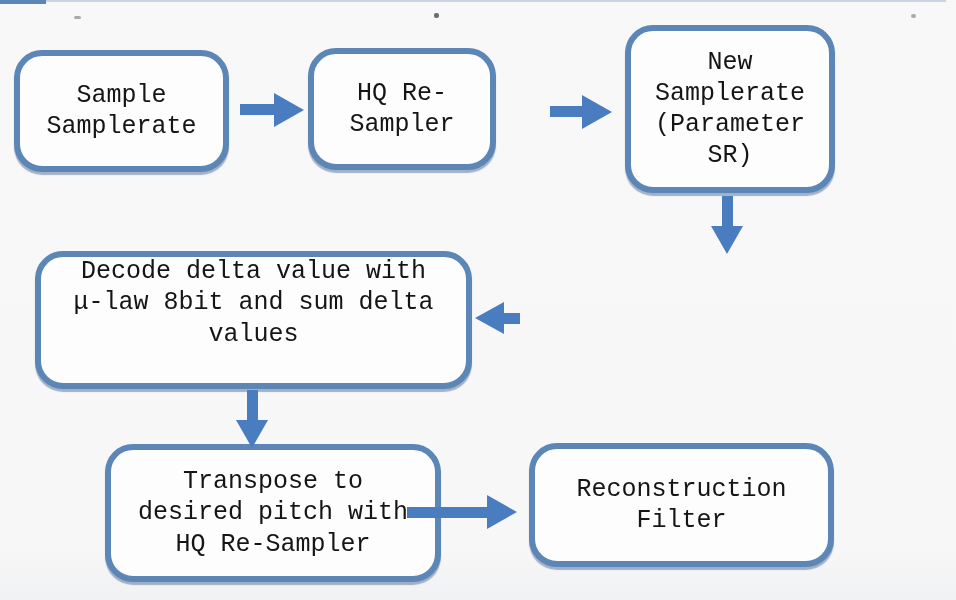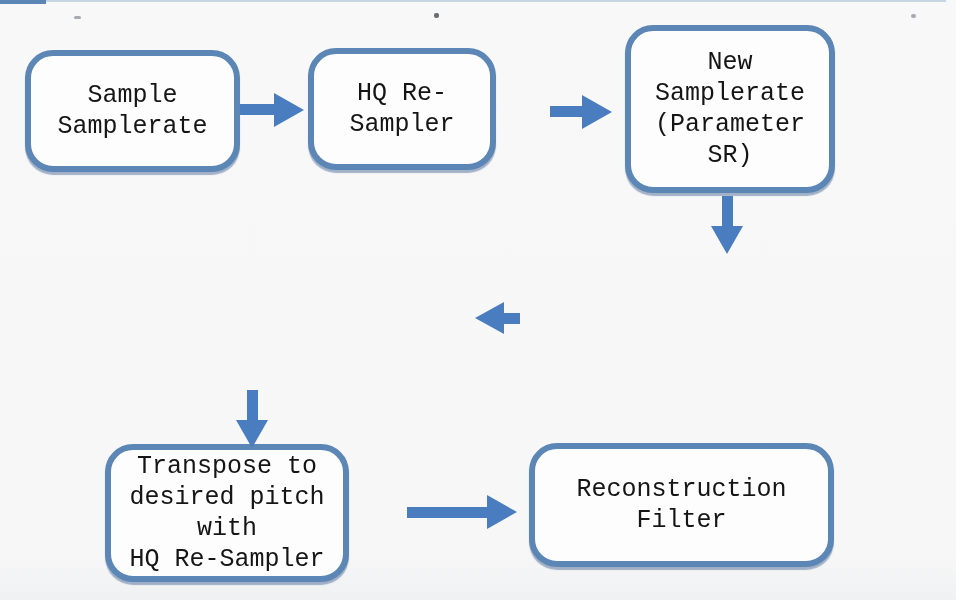--- a/index.html
+++ b/index.html
@@ -29,27 +29,27 @@
     text-align: center;
     font-family: Liberation Mono, monospace;
   }
   .node-label {
     white-space: pre-line;
     font-size: 25px;
     line-height: 1.25;
     color: #151515;
     padding: 0 8px;
   }
-  #node-sample-samplerate    { left: 25px;  top: 50px;  width: 215px; height: 122px; }
+  #node-sample-samplerate    { left: 14px;  top: 50px;  width: 215px; height: 122px; }
   #node-hq-resampler         { left: 308px; top: 48px;  width: 188px; height: 122px; }
   #node-new-samplerate       { left: 625px; top: 25px;  width: 210px; height: 168px; }
   #node-extract-delta        { left: 520px; top: 249px; width: 420px; height: 137px; }
   #node-decode-delta         { left: 35px;  top: 251px; width: 437px; height: 138px; }
   #node-decode-delta .node-label { padding-bottom: 34px; }
-  #node-transpose            { left: 105px; top: 444px; width: 244px; height: 138px; }
+  #node-transpose            { left: 105px; top: 444px; width: 336px; height: 138px; }
   #node-reconstruction-filter{ left: 522px; top: 443px; width: 305px; height: 124px; margin-left: 7px; }
 
   
   .arrow { position: absolute; }
   .shaft { position: absolute; background: var(--arrow, #4a7dc0); }
   .head  { position: absolute; width: 0; height: 0; }
   .head.right { border-top: 17px solid transparent; border-bottom: 17px solid transparent; border-left: 30px solid var(--arrow, #4a7dc0); }
   .head.left  { border-top: 16px solid transparent; border-bottom: 16px solid transparent; border-right: 29px solid var(--arrow, #4a7dc0); }
   .head.down  { border-left: 16px solid transparent; border-right: 16px solid transparent; border-top: 28px solid var(--arrow, #4a7dc0); }
 
@@ -102,20 +102,24 @@
   </div>
 
   <div class="node" id="node-new-samplerate">
     <span class="node-label">New
 Samplerate
 (Parameter
 SR)</span>
   </div>
 
 
+  <div class="node" id="node-decode-delta">
+    <span class="node-label">Decode delta value with
+μ-law 8bit and sum delta values</span>
+  </div>
 
   <div class="node" id="node-transpose">
     <span class="node-label">Transpose to
 desired pitch with
 HQ Re-Sampler</span>
   </div>
 
   <div class="node" id="node-reconstruction-filter">
     <span class="node-label">Reconstruction
 Filter</span>

